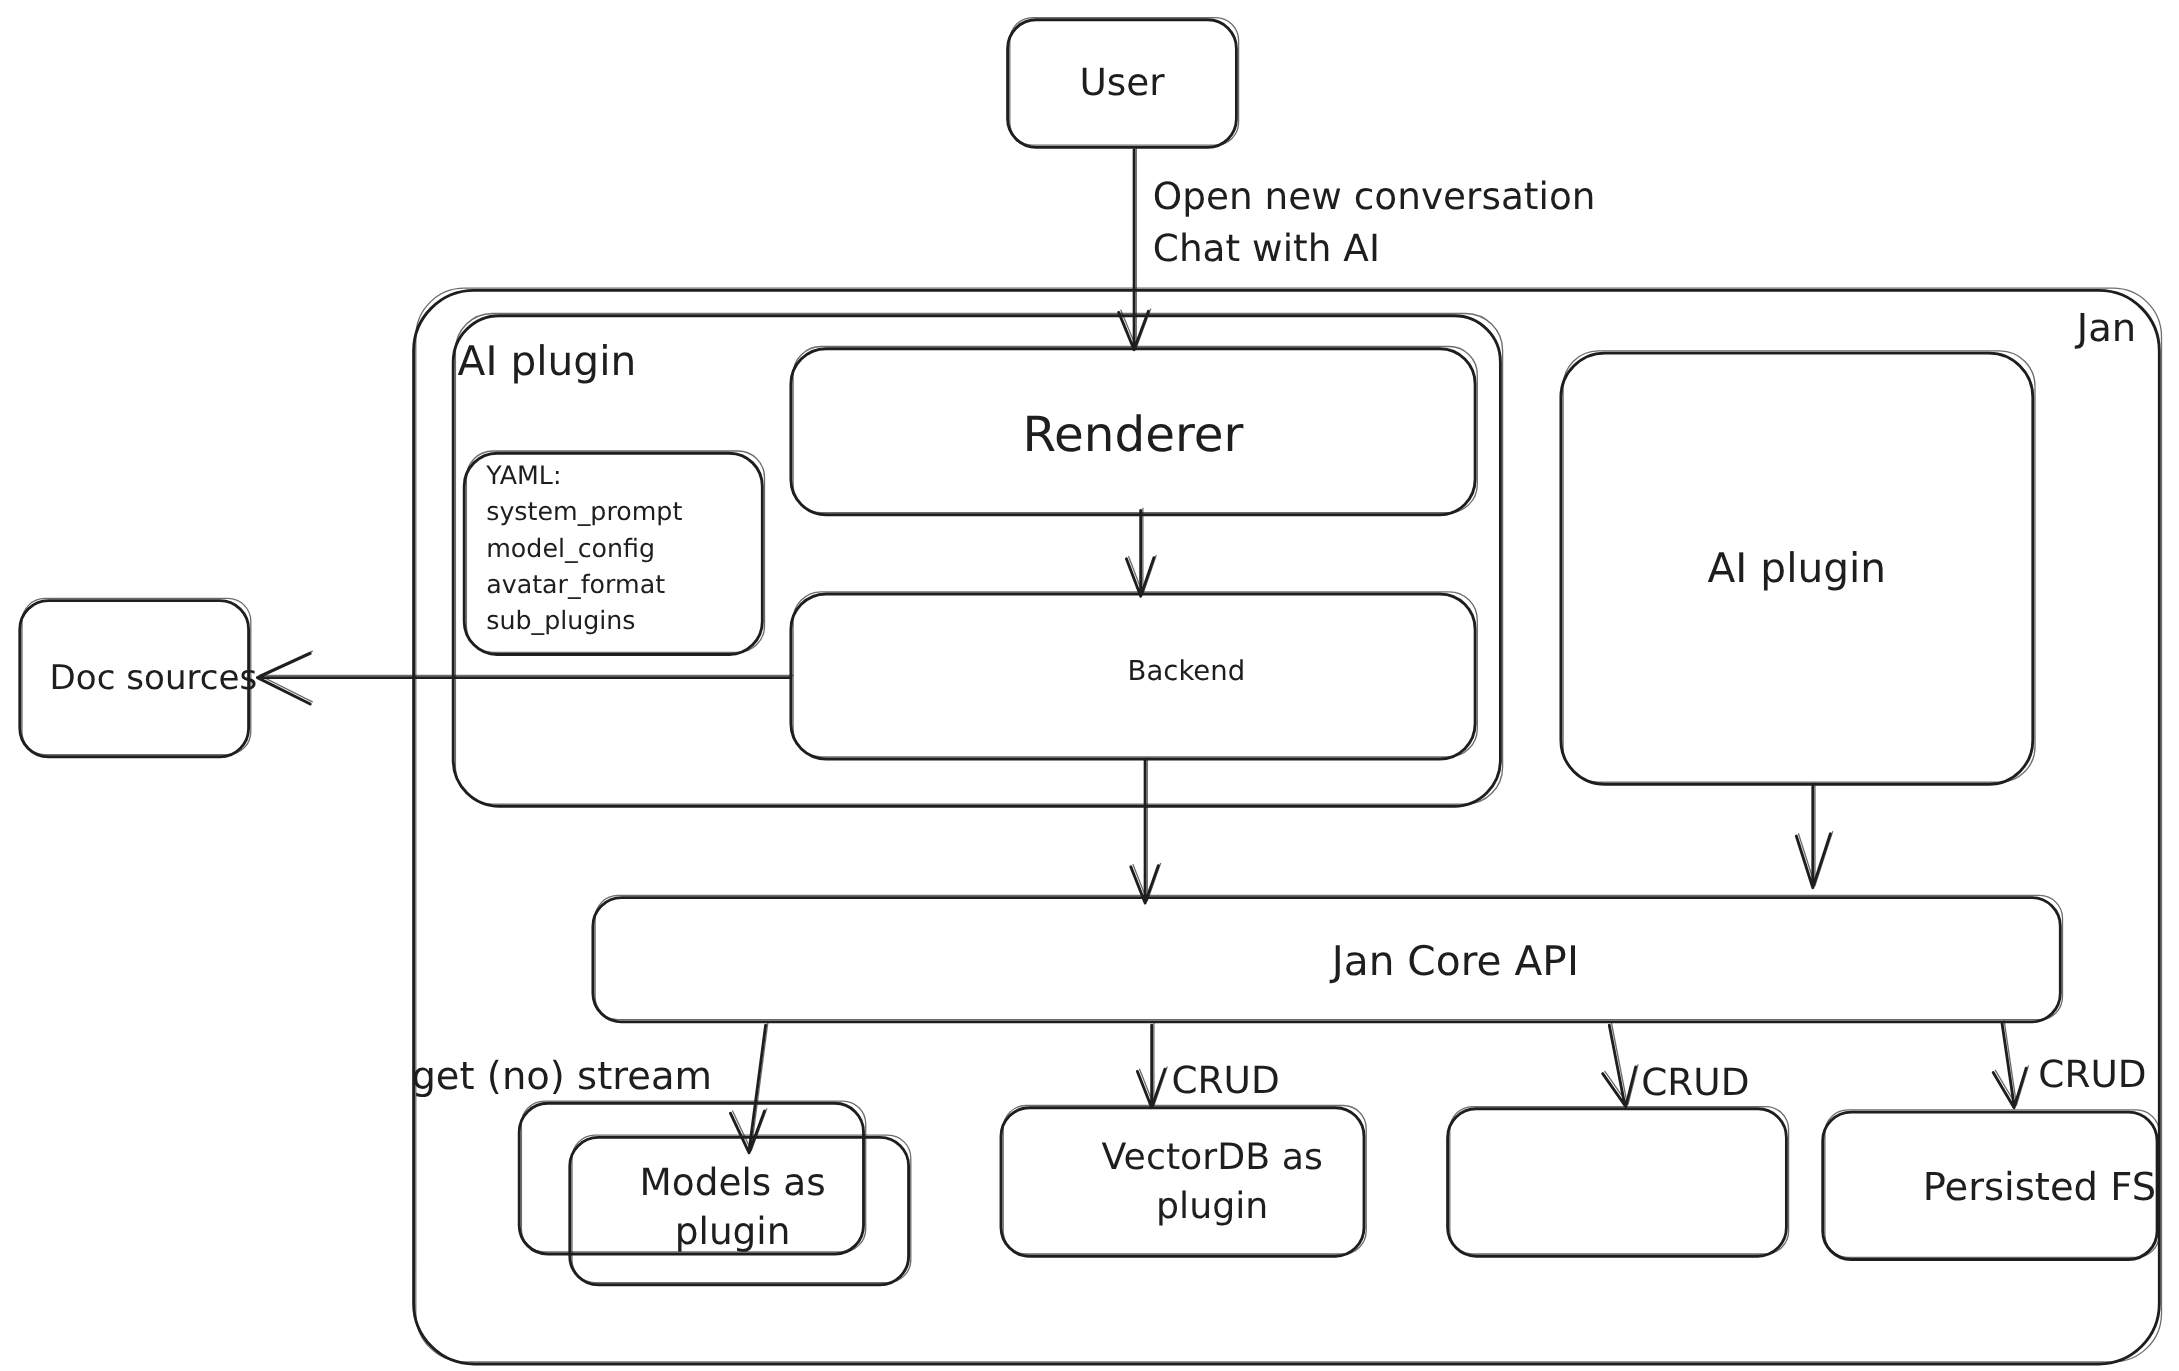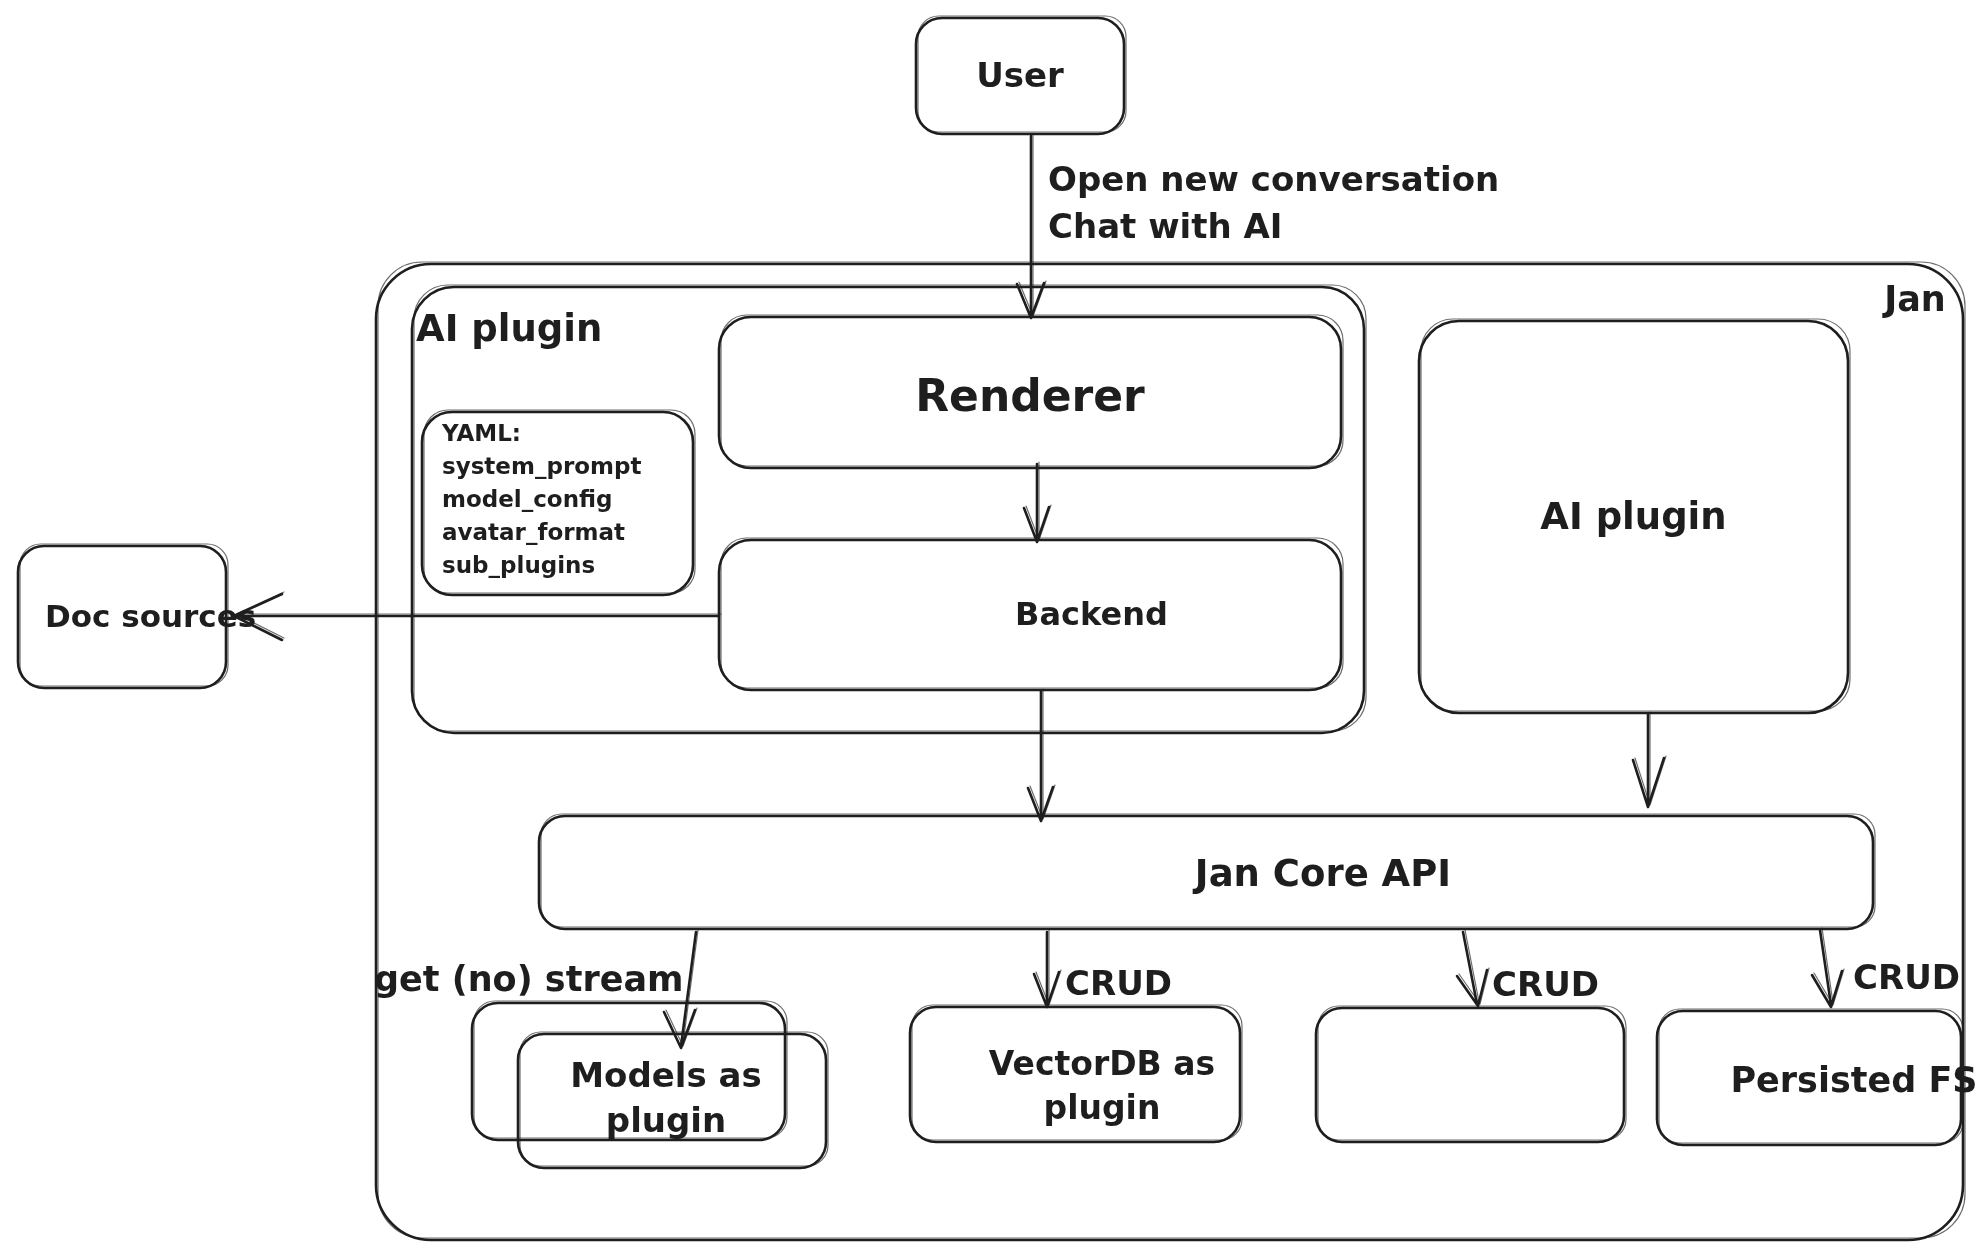--- a/index.html
+++ b/index.html
@@ -1,17 +1,17 @@
 <!DOCTYPE html>
 <html><head>
 <meta charset="utf-8">
 <style>
   html,body{margin:0;padding:0;background:#ffffff;}
   .stage{position:relative;width:1981px;height:1246px;background:#ffffff;overflow:hidden;
-         font-family:"DejaVu Sans",sans-serif;color:#1e1e1e;font-weight:bold;}
+         font-family:"DejaVu Sans",sans-serif;color:#1e1e1e;}
   svg.layer{position:absolute;left:0;top:0;}
   svg.layer rect, svg.layer path{fill:none;stroke:#1e1e1e;stroke-width:2.6;
          stroke-linecap:round;stroke-linejoin:round;}
   svg.layer .ghost{stroke-width:1.2;opacity:.65;transform:translate(2px,-2px);}
   .lbl{position:absolute;color:#1e1e1e;white-space:nowrap;line-height:1.25;}
   .ctr{text-align:center;}
   .lbl span{display:block;}
 </style>
 </head>
 <body>
@@ -76,21 +76,21 @@
     <span>Open new conversation</span>
     <span>Chat with AI</span>
   </div>
 
   <div class="lbl ctr" style="left:1860px;top:278px;width:110px;font-size:35px;">Jan</div>
 
   <div class="lbl" style="left:416px;top:306px;font-size:37px;">AI plugin</div>
 
   <div class="lbl ctr" style="left:719px;top:368px;width:622px;font-size:44px;">Renderer</div>
 
-  <div class="lbl ctr" style="left:719px;top:594px;width:719px;font-size:32px;margin-left:13px;">Backend</div>
+  <div class="lbl ctr" style="left:719px;top:594px;width:719px;font-size:25px;">Backend</div>
 
   <div class="lbl" style="left:442px;top:417px;font-size:23px;line-height:33px;">
     <span>YAML:</span>
     <span>system_prompt</span>
     <span>model_config</span>
     <span>avatar_format</span>
     <span>sub_plugins</span>
   </div>
 
   <div class="lbl ctr" style="left:18px;top:597px;width:189px;font-size:31px;margin-left:27px;">Doc sources</div>
@@ -103,21 +103,21 @@
 
   <div class="lbl" style="left:1065px;top:962px;font-size:34px;">CRUD</div>
   <div class="lbl" style="left:1492px;top:963px;font-size:34px;">CRUD</div>
   <div class="lbl" style="left:1853px;top:956px;font-size:34px;">CRUD</div>
 
   <div class="lbl ctr" style="left:512px;top:1053px;width:308px;font-size:34px;line-height:45px;">
     <span>Models as</span>
     <span>plugin</span>
   </div>
 
-  <div class="lbl ctr" style="left:910px;top:1030px;width:384px;font-size:33px;line-height:44px;margin-top:12px;">
+  <div class="lbl ctr" style="left:910px;top:1030px;width:384px;font-size:33px;line-height:44px;">
     <span>VectorDB as</span>
     <span>plugin</span>
   </div>
 
 
   <div class="lbl ctr" style="left:1657px;top:1059px;width:304px;font-size:35px;padding-left:45px;">Persisted FS</div>
 
 </div>
 
 </body></html>

